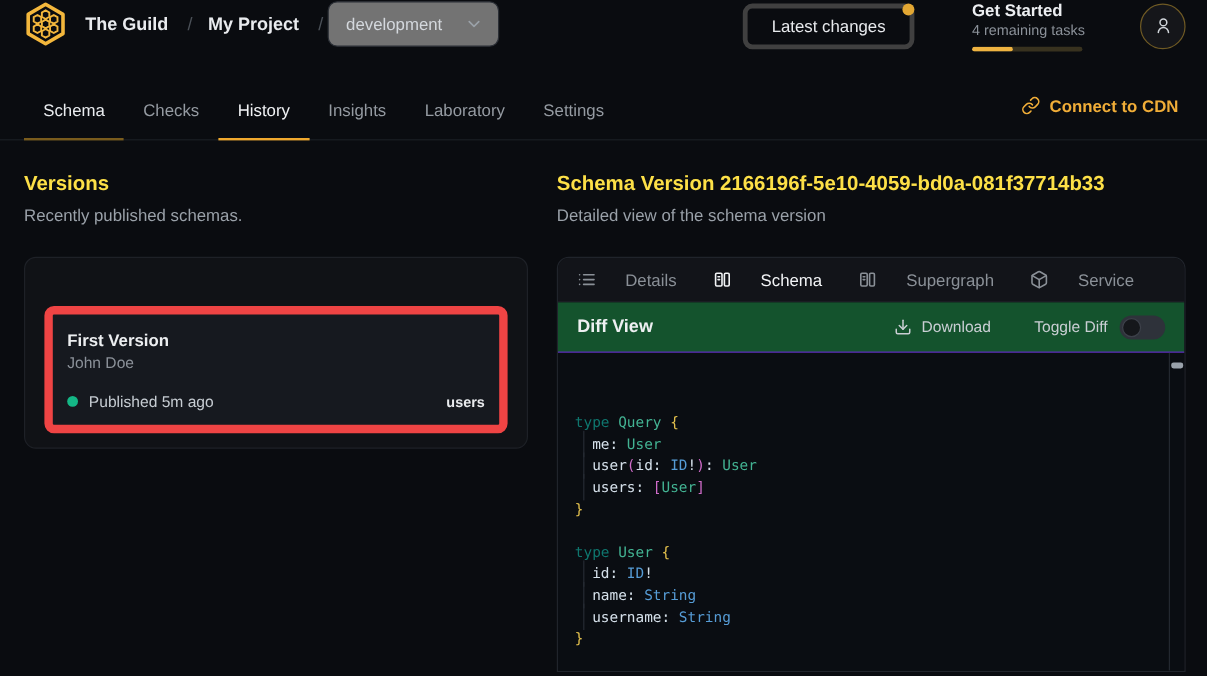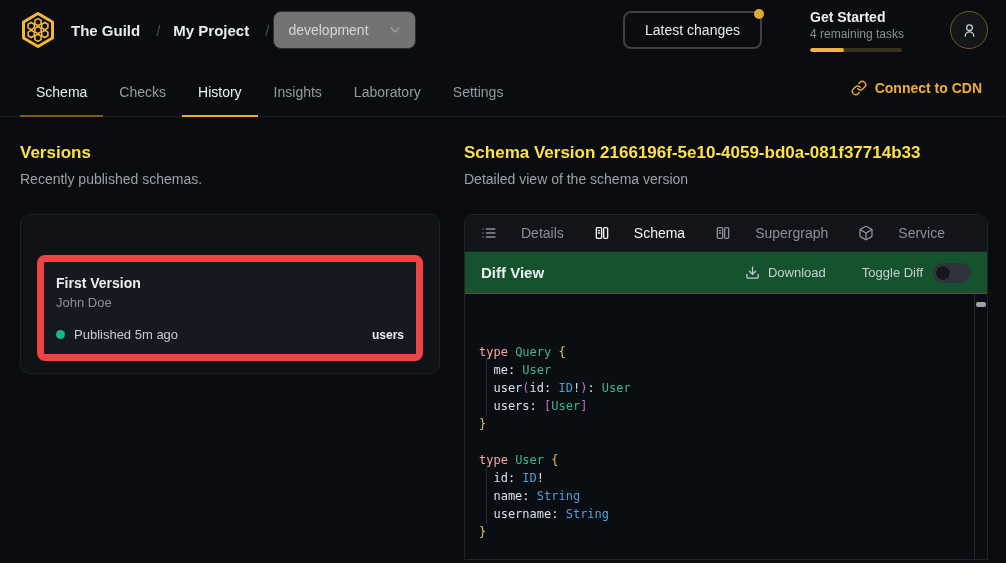--- a/index.html
+++ b/index.html
@@ -5,31 +5,31 @@
   * { box-sizing: border-box; }
   html,body { margin:0; padding:0; }
   body {
     width:1006px; height:563px; overflow:hidden;
     background:#0a0c10; color:#e8eaed;
     font-family:"Liberation Sans", sans-serif;
   }
   svg { display:block; }
 
   
-  .header { height:60px; display:flex; align-items:center; justify-content:space-between; padding:0 18px; }
+  .header { height:60px; display:flex; align-items:flex-start; justify-content:space-between; padding:0 18px; }
   .hgroup { display:flex; align-items:center; }
   .logo-btn { width:40px; height:40px; display:flex; align-items:center; justify-content:center; background:none; border:none; padding:0; cursor:pointer; }
   .crumb { font-size:15px; font-weight:600; color:#e9ebee; margin-left:13px; background:none; border:none; padding:0; cursor:pointer; font-family:inherit; }
   .crumb-sep { color:#4b5158; font-size:15px; margin-left:16px; }
   .target-dd { margin-left:4px; height:38px; min-width:126px; display:flex; align-items:center; justify-content:space-between; gap:18px;
     background:#737373; border:1px solid #2b2f36; border-radius:8px; padding:0 12px 0 14px;
     color:#d4d8dd; font-size:14px; font-family:inherit; cursor:pointer; }
   .target-dd .chev { color:#9aa1a8; }
 
-  .latest-btn { position:relative; height:38px; padding:0 20px; background:transparent; border:2px solid #404040; border-radius:8px;
+  .latest-btn { position:relative; height:38px; padding:0 20px; background:transparent; border:4px solid #404040; border-radius:8px;
     color:#e8eaed; font-size:14px; font-family:inherit; cursor:pointer; }
   .latest-dot { position:absolute; top:-4px; right:-4px; width:10px; height:10px; border-radius:50%; background:#e2a733; }
   .get-started { margin-left:48px; width:92px; cursor:pointer; }
   .gs-title { font-size:14px; font-weight:600; color:#eceef1; line-height:17px; }
   .gs-sub { font-size:12px; color:#8b9199; line-height:15px; margin-top:1px; white-space:nowrap; }
   .gs-bar { margin-top:6px; height:4px; border-radius:2px; background:#38321f; overflow:hidden; }
   .gs-fill { height:100%; background:#efb341; border-radius:2px; }
   .avatar { margin-left:48px; width:38px; height:38px; border-radius:50%; background:#15161a; border:1px solid #6f5a24;
     display:flex; align-items:center; justify-content:center; color:#cfd4d9; cursor:pointer; }
 
@@ -68,21 +68,21 @@
   .diff-actions { margin-left:auto; display:flex; align-items:center; gap:10px; }
   .dl-btn { display:flex; align-items:center; gap:8px; color:#c9ced3; font-size:13px; background:none; border:none; font-family:inherit; cursor:pointer; }
   .tg-label { font-size:13px; color:#c9ced3; margin-left:20px; }
   .switch { width:38px; height:20px; border-radius:999px; background:#2e323a; border:none; position:relative; cursor:pointer; }
   .switch .knob { position:absolute; left:2px; top:2px; width:16px; height:16px; border-radius:50%; background:#15171b; border:1px solid #3c4049; }
 
   
   .code { flex:1; position:relative; background:#0a0d12; padding:13px 26px 0 14px; overflow:hidden;
     font-family:"DejaVu Sans Mono", monospace; font-size:12px; line-height:18px; white-space:pre; }
   .cl { height:18px; }
-  .tok-kw  { color:#fca5a5;margin-top:44px; }
+  .tok-kw  { color:#0f766e;margin-top:44px; }
   .tok-typ { color:#43b393; }
   .tok-sca { color:#569cd6; }
   .tok-fld { color:#d5e0ea; }
   .tok-pln { color:#d5e0ea; }
   .tok-pun_y { color:#e3c04d; }
   .tok-pun_p { color:#cf6bc9; }
   .tok-ind { display:inline-block; width:2ch; position:relative; }
   .tok-ind::before { content:""; position:absolute; left:1ch; top:-2px; bottom:-2px; width:1px; background:#262b33; }
   .scroll-gutter { position:absolute; top:0; right:0; bottom:0; width:13px; border-left:1px solid #232830; }
   .scroll-thumb { position:absolute; top:8px; left:1px; width:10px; height:5px; background:#9aa2ab; border-radius:2px; cursor:grab; }

